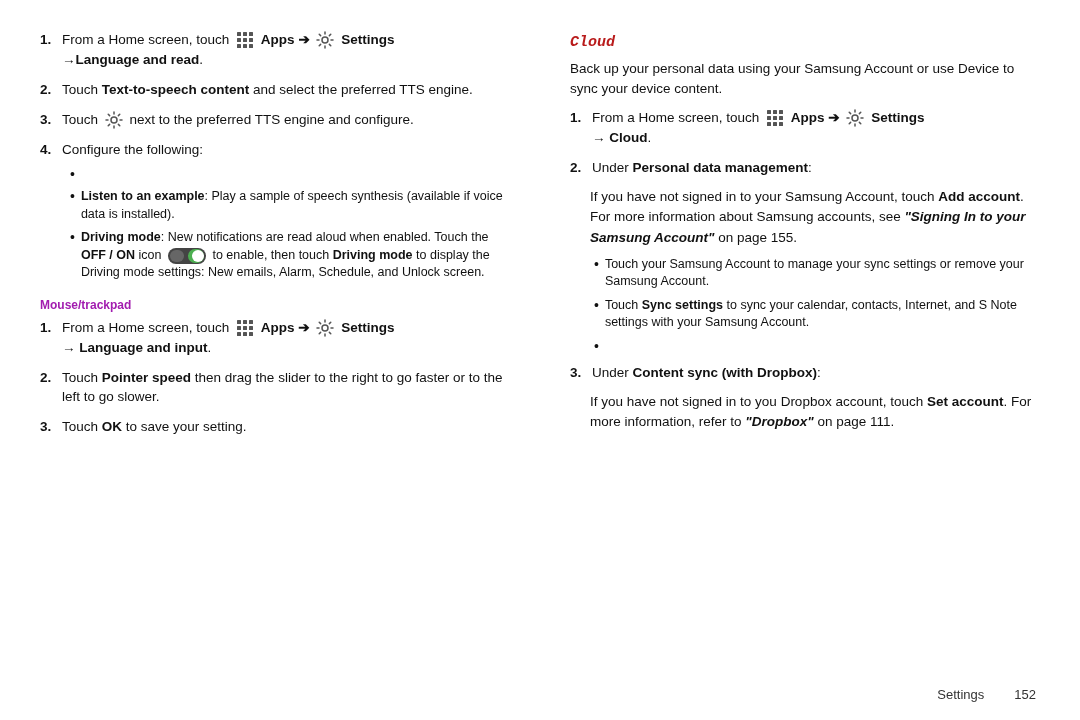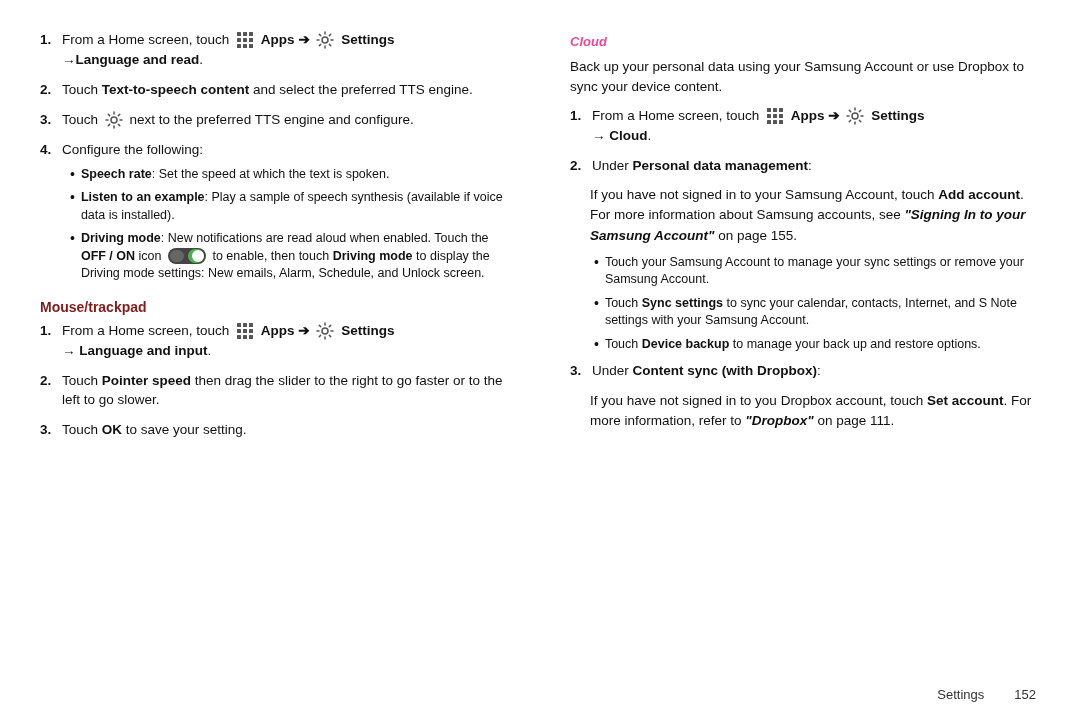--- a/index.html
+++ b/index.html
@@ -43,31 +43,32 @@
       font-weight: bold;
       min-width: 16px;
       flex-shrink: 0;
     }
     .step-content {
       flex: 1;
     }
     .bold { font-weight: bold; }
     .italic { font-style: italic; }
     .blue-heading {
-      color: #ec4899;
+      color: #b91c1c;
       font-weight: bold;
       font-style: italic;
-      font-size: 13px;
+      font-size: 15px;
       margin-bottom: 8px;
       margin-top: 4px;
+      font-family: Liberation Mono, monospace;
     }
     .section-heading {
-      color: #7f1d1d;
+      color: #a21caf;
       font-weight: bold;
-      font-size: 14px;
+      font-size: 12px;
       margin-bottom: 6px;
       margin-top: 2px;
     }
     .bullet-list {
       list-style: none;
       margin: 6px 0 6px 8px;
       padding: 0;
     }
     .bullet-item {
       display: flex;
@@ -193,23 +194,20 @@
       </li>
 
       <li class="step-item">
         <span class="step-number bold">4.</span>
         <span class="step-content">
           <span>Configure the following:</span>
           <ul class="bullet-list">
 
             <li class="bullet-item">
               <span class="bullet-dot">•</span>
-              <span>
-                <span class="bold">Speech rate</span><span>: Set the speed at which the text is spoken.</span>
-              </span>
             </li>
 
             <li class="bullet-item">
               <span class="bullet-dot">•</span>
               <span>
                 <span class="bold">Listen to an example</span><span>: Play a sample of speech synthesis (available if voice data is installed).</span>
               </span>
             </li>
 
             <li class="bullet-item">
@@ -278,21 +276,21 @@
             <span>Touch </span><span class="bold">OK</span><span> to save your setting.</span>
           </span>
         </li>
       </ol>
     </div>
   </div>
 
   <div class="right-col">
 
     <div class="blue-heading">Cloud</div>
-    <p>Back up your personal data using your Samsung Account or use Dropbox to sync your device content.</p>
+    <p>Back up your personal data using your Samsung Account or use Device to sync your device content.</p>
 
     <ol class="step-list">
 
       <li class="step-item">
         <span class="step-number bold">1.</span>
         <span class="step-content">
           <span>From a Home screen, touch </span>
           <span class="apps-icon">
             <svg viewBox="0 0 18 18" fill="none" xmlns="http://www.w3.org/2000/svg">
               <rect x="1" y="1" width="4" height="4" rx="0.5" fill="#555"></rect>
@@ -339,23 +337,20 @@
         <span>Touch your Samsung Account to manage your sync settings or remove your Samsung Account.</span>
       </li>
       <li class="sub-bullet-item">
         <span class="bullet-dot">•</span>
         <span>
           <span>Touch </span><span class="bold">Sync settings</span><span> to sync your calendar, contacts, Internet, and S Note settings with your Samsung Account.</span>
         </span>
       </li>
       <li class="sub-bullet-item">
         <span class="bullet-dot">•</span>
-        <span>
-          <span>Touch </span><span class="bold">Device backup</span><span> to manage your back up and restore options.</span>
-        </span>
       </li>
     </ul>
 
     <div class="step-item" style="margin-top: 8px;">
       <span class="step-number bold">3.</span>
       <span class="step-content" style="display: inline;">
         <span>Under </span><span class="bold">Content sync (with Dropbox)</span><span>:</span>
       </span>
     </div>
 

